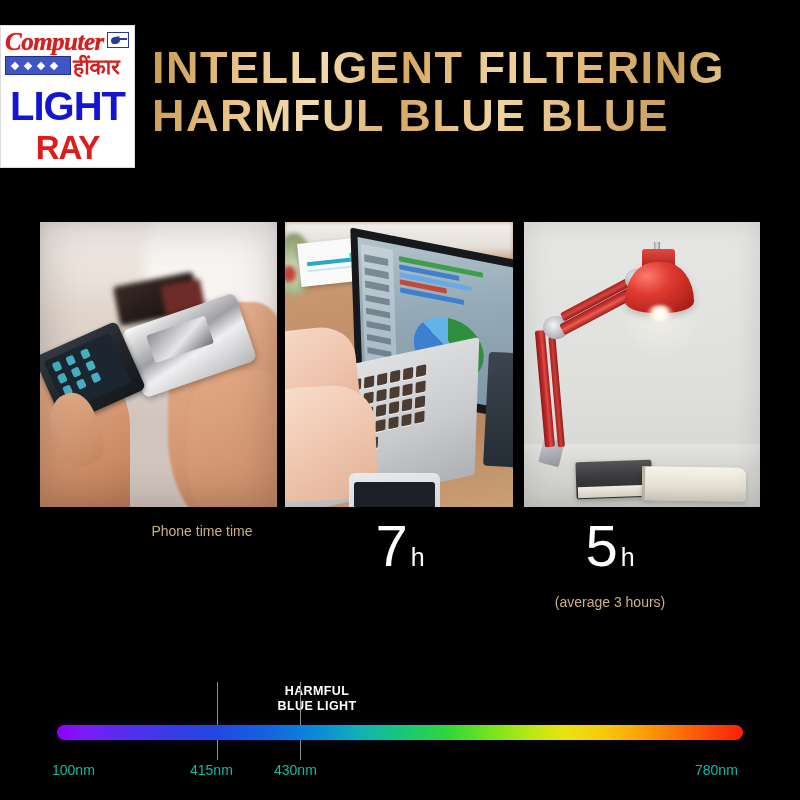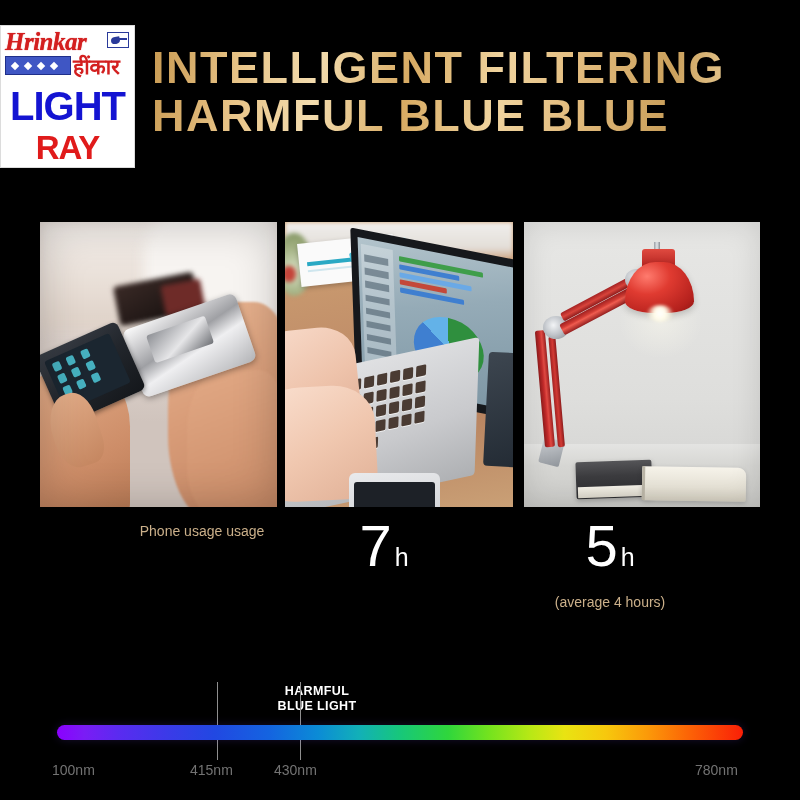--- a/index.html
+++ b/index.html
@@ -211,21 +211,21 @@
   .lm-open{ position:absolute; left:50%; bottom:2%; width:44%; height:12%;
     background:linear-gradient(180deg,#f6f3ea 0%,#e4e0d4 60%,#cfcabc 100%);
     border-radius:2px 8px 2px 2px; transform:rotate(1deg); box-shadow:0 2px 5px rgba(0,0,0,.18); }
   .lm-open::after{ content:""; position:absolute; left:0; top:0; width:3px; height:100%;
     background:#b9b4a6; }
   .lm-vig{ position:absolute; inset:0; box-shadow:inset 0 0 30px rgba(0,0,0,.12); }
 
   
   .stats{ position:absolute; left:40px; top:516px; width:720px; height:112px; }
   .stat{ position:absolute; top:0; width:240px; text-align:center; }
-  .s1{ left:42px; }  .s2{ left:224px; }  .s3{ left:450px; }
+  .s1{ left:42px; }  .s2{ left:240px; }  .s3{ left:450px; }
   .stat .num{
     font-family:"Liberation Sans", sans-serif; font-weight:300;
     font-size:58px; line-height:60px; color:#ffffff; letter-spacing:0;
   }
   .stat .num span{ font-size:25px; font-weight:400; margin-left:3px; }
   .stat .cap{
     margin-top:6px; font-size:14px; line-height:18px; color:#cbb08a;
     font-family:"Liberation Sans", sans-serif;
   }
 
@@ -243,30 +243,30 @@
   .sp-bar{
     position:absolute; left:17px; top:45px; width:686px; height:15px; border-radius:8px;
     background:linear-gradient(90deg,
       #8b00ff 0%, #7a1cf5 4%, #5a2bf0 9%, #3b3ae8 16%,
       #2148e2 23%, #1464e0 31%, #0b8bd6 38%, #12b0b8 44%,
       #17c77a 50%, #2fd63c 57%, #74e31e 63%, #b8e815 69%,
       #e9e312 74%, #f7c80d 80%, #fb9a09 86%, #fc6406 92%, #fa1f07 100%);
     box-shadow:0 0 10px rgba(120,80,255,.18);
   }
   .sp-ticks{ position:absolute; left:0; top:82px; width:720px; height:22px; }
-  .sp-tick{ position:absolute; font-size:14px; color:#737373;
+  .sp-tick{ position:absolute; font-size:14px; color:#14b8a6;
     font-family:"Liberation Sans", sans-serif; white-space:nowrap; }
   .t1{ left:12px; }  .t2{ left:150px; }  .t3{ left:234px; }  .t4{ left:655px; }
 </style>
 </head>
 <body>
 
 <div class="logo-box">
   <div class="logo-top">
-    <div class="logo-hrinkar">Hrinkar</div>
+    <div class="logo-hrinkar">Computer</div>
     <div class="logo-badge"></div>
     <div class="logo-strip">
       <span class="sq"></span>
         <span class="sq"></span>
         <span class="sq"></span>
         <span class="sq"></span>
     </div>
     <div class="logo-hindi">हींकार</div>
   </div>
   <div class="logo-blue">LIGHT</div>
@@ -409,32 +409,32 @@
     <div class="lm-book-pages"></div>
     <div class="lm-open"></div>
     <div class="lm-vig"></div>
   </div>
 </div>
 
 <div class="stats">
 
   <div class="stat s1">
     <div class="cap">
-      <div>Phone usage usage</div>
+      <div>Phone time time</div>
     </div>
   </div>
 
   <div class="stat s2">
     <div class="num"><span style="font-size:58px;font-weight:300;margin:0">7</span><span>h</span></div>
   </div>
 
   <div class="stat s3">
     <div class="num"><span style="font-size:58px;font-weight:300;margin:0">5</span><span>h</span></div>
     <div class="cap">
-      <div>(average 4 hours)</div>
+      <div>(average 3 hours)</div>
     </div>
   </div>
 </div>
 
 <div class="spectrum">
   <div class="sp-label">HARMFUL
 BLUE LIGHT</div>
   <div class="sp-line sp-l1"></div>
   <div class="sp-line sp-l2"></div>
   <div class="sp-bar"></div>

